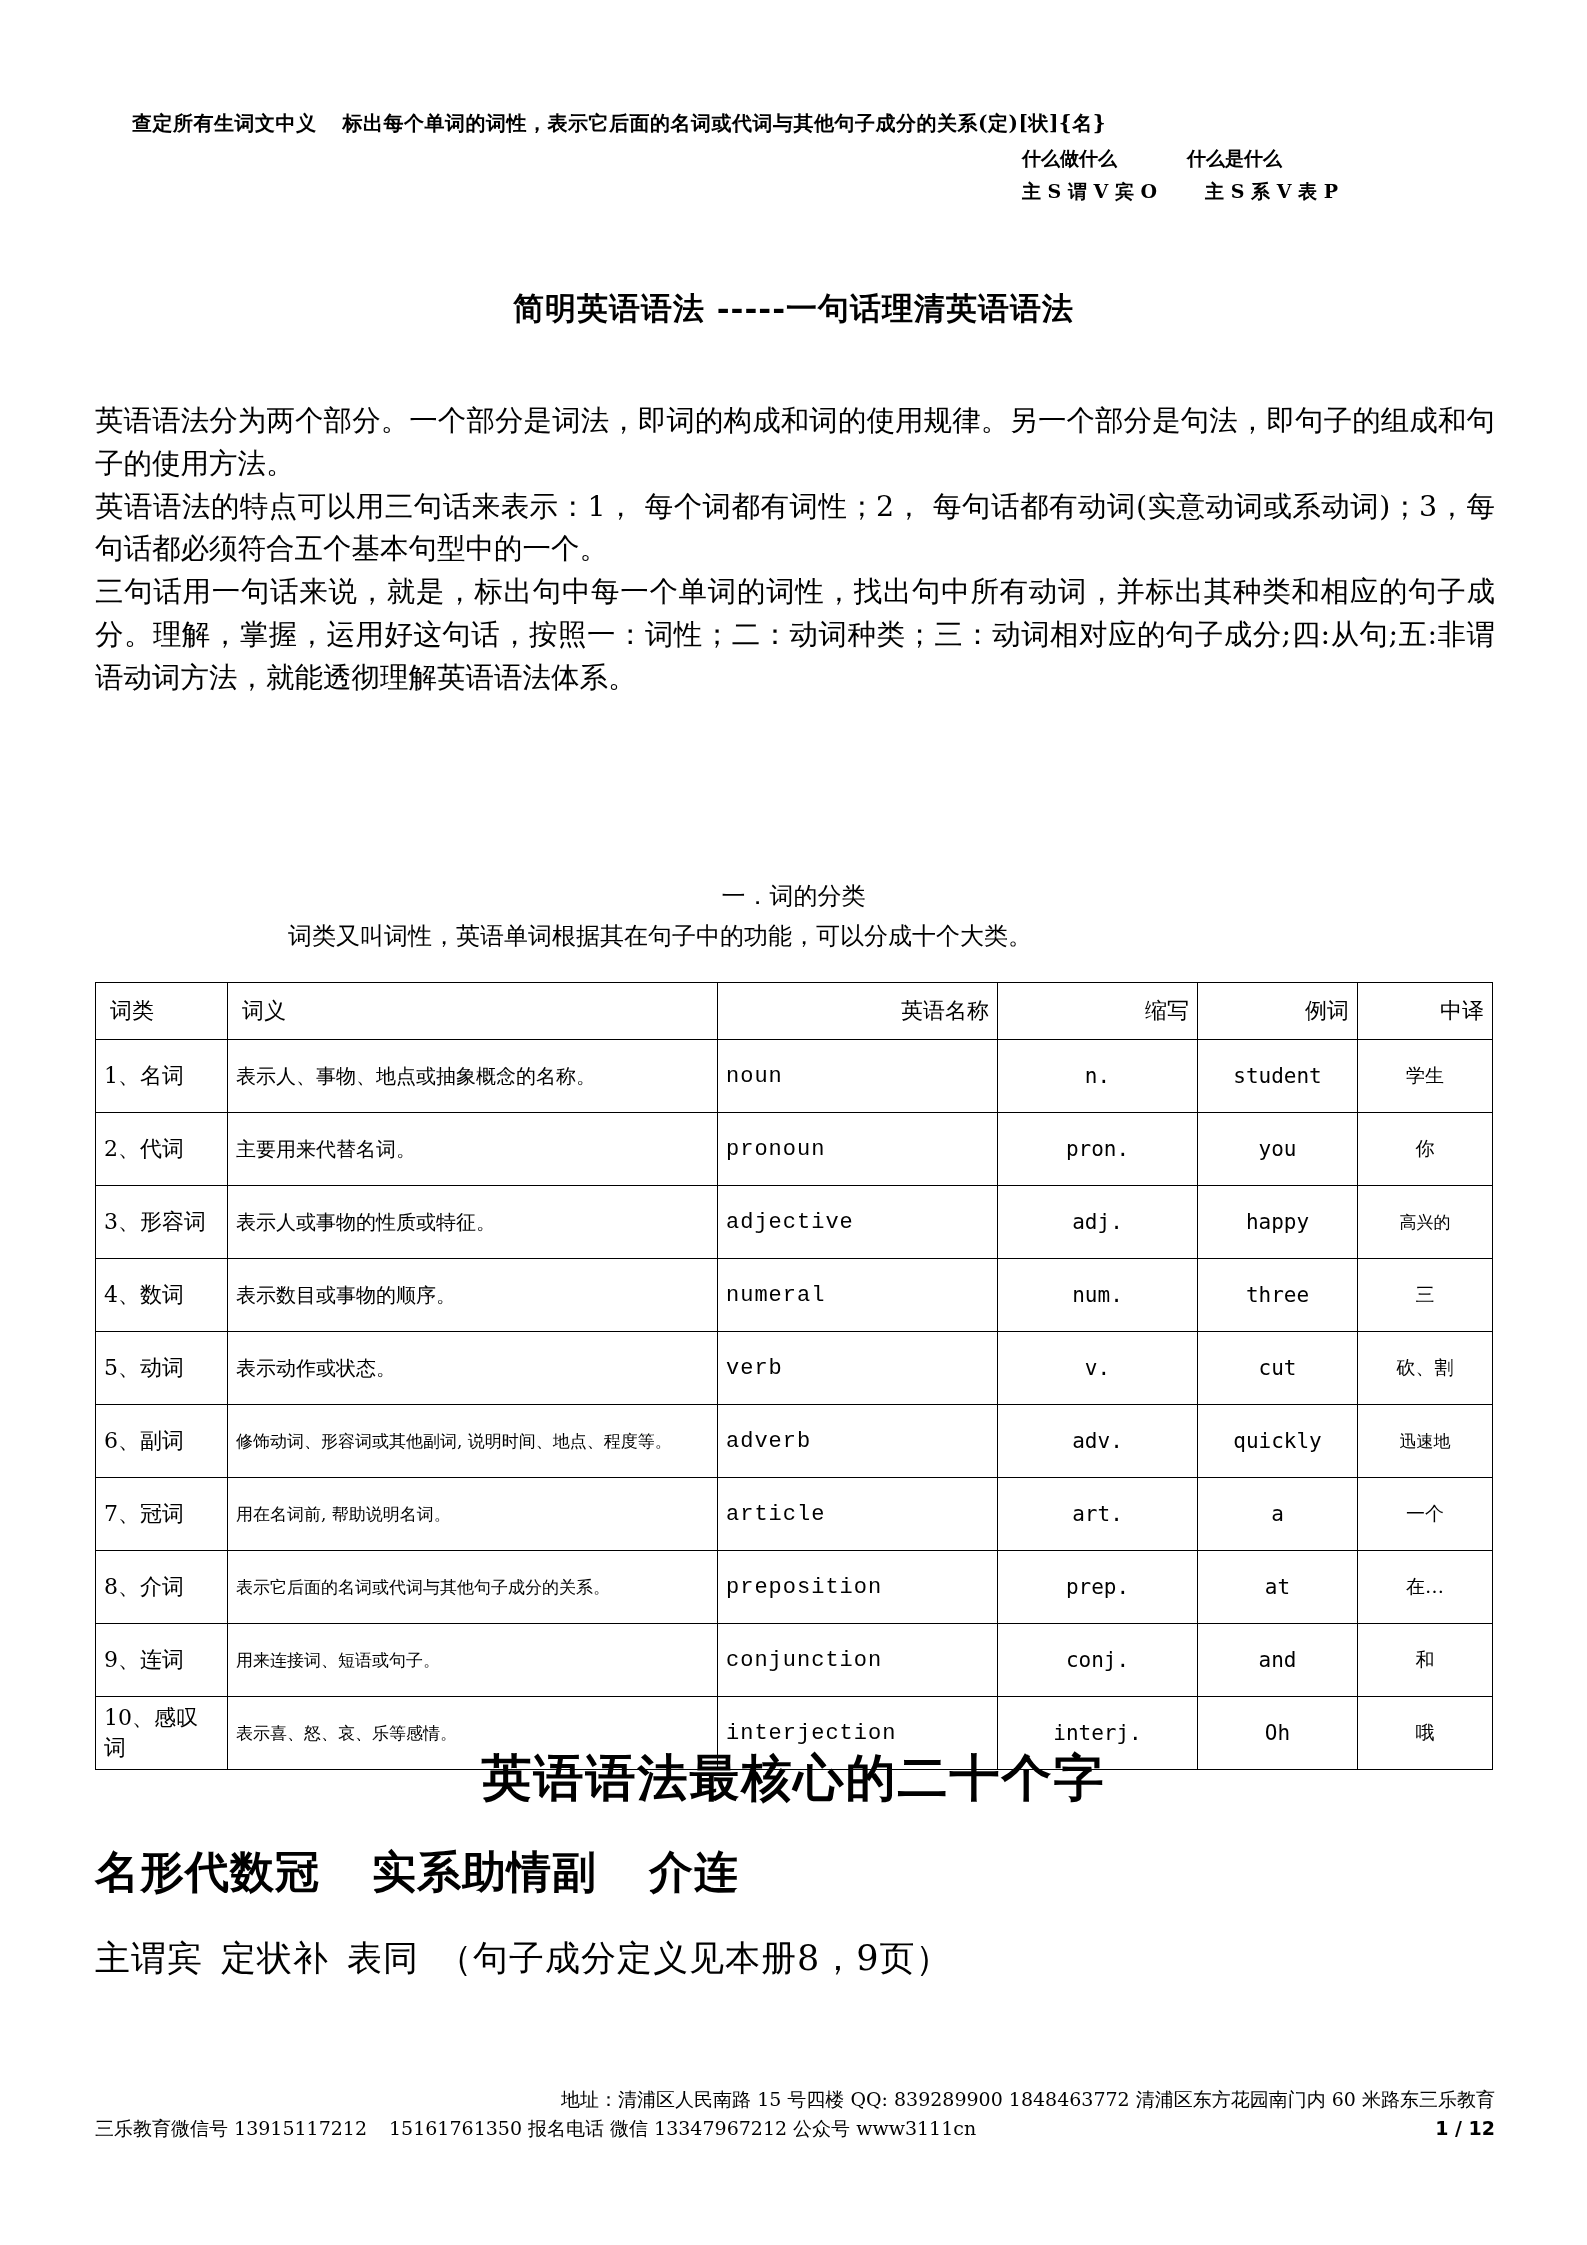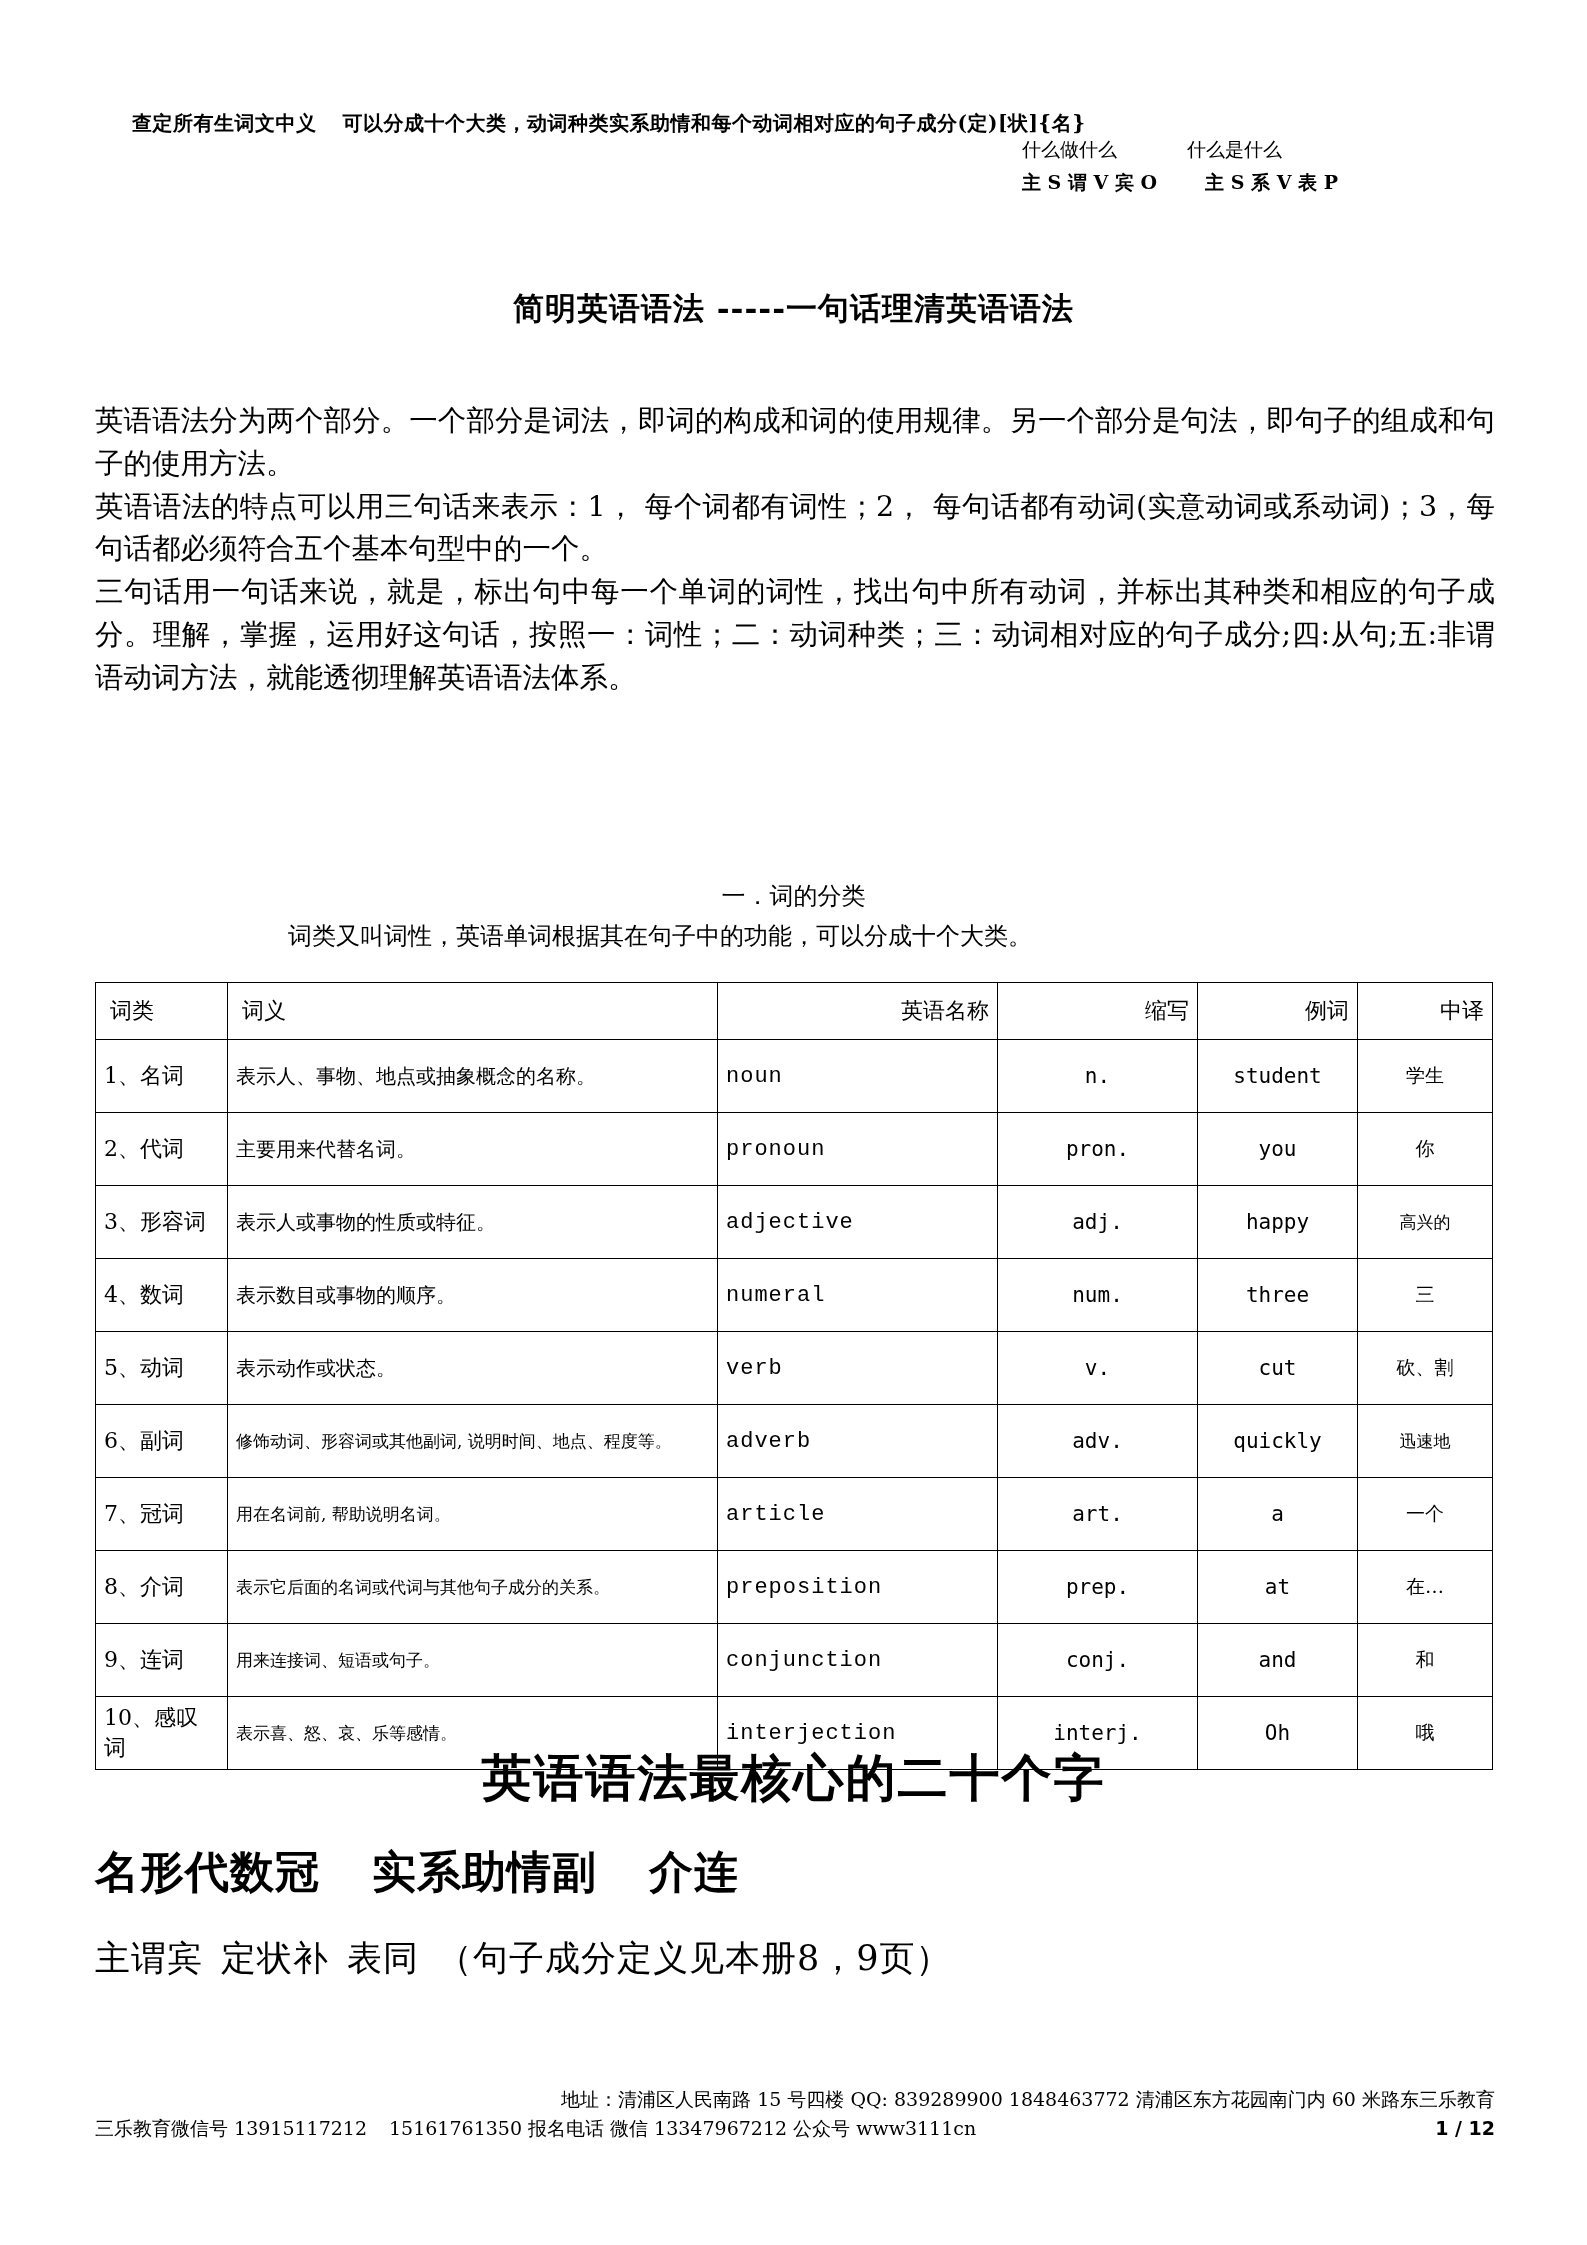--- a/index.html
+++ b/index.html
@@ -32,23 +32,24 @@
   }
   .header-line1 {
     font-family: "DejaVu Serif", "Liberation Serif", serif;
     font-size: 20px;
     font-weight: 700;
     letter-spacing: 0.5px;
     white-space: nowrap;
   }
   .header-line1 .seg-a { margin-right: 26px; margin-left: 10px; }
   .header-sub {
+    margin-top: 9px;
     padding-left: 900px;
     font-size: 19px;
-    font-weight: 400;
+    font-weight: 700;
     white-space: nowrap;
   }
   .header-sub .s2 { margin-left: 70px; }
   .header-sub2 {
     margin-top: 7px;
     padding-left: 900px;
     font-size: 19px;
     font-weight: 700;
     white-space: nowrap;
   }
@@ -211,21 +212,21 @@
   }
   .footer .sp { display: inline-block; width: 22px; }
 </style>
 </head>
 <body>
 
 <div class="page">
 
   <div class="header-note">
     <div class="header-line1">
-      <span class="seg-a">查定所有生词文中义</span><span>可以分成十个大类，动词种类实系助情和每个动词相对应的句子成分(定)[状]{名}</span>
+      <span class="seg-a">查定所有生词文中义</span><span>标出每个单词的词性，表示它后面的名词或代词与其他句子成分的关系(定)[状]{名}</span>
     </div>
     <div class="header-sub">
       <span>什么做什么</span><span class="s2">什么是什么</span>
     </div>
     <div class="header-sub2">
       <span>主 S 谓 V 宾 O</span><span class="s2">主 S 系 V 表 P</span>
     </div>
   </div>
 
   <div class="doc-title">简明英语语法 -----一句话理清英语语法</div>

